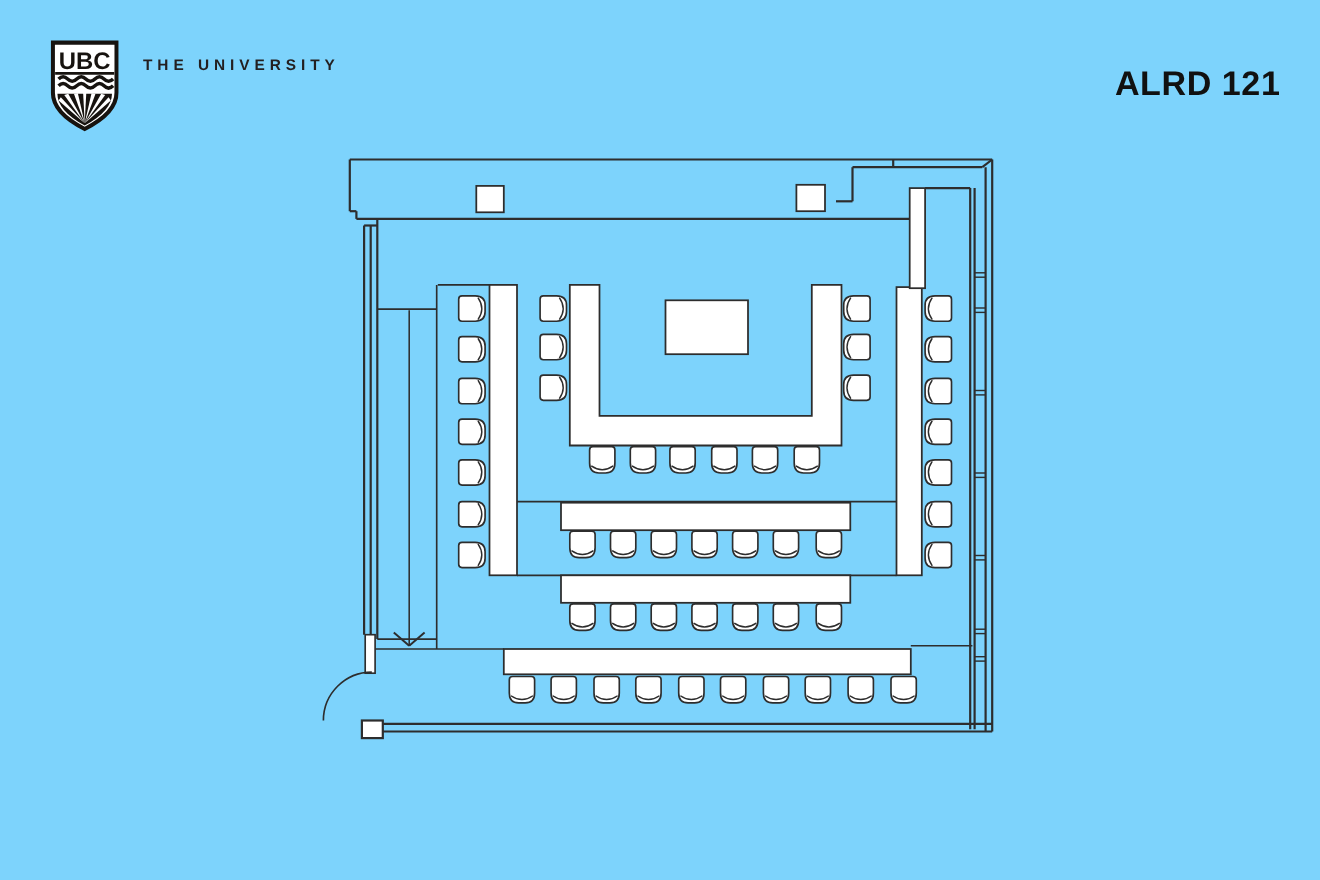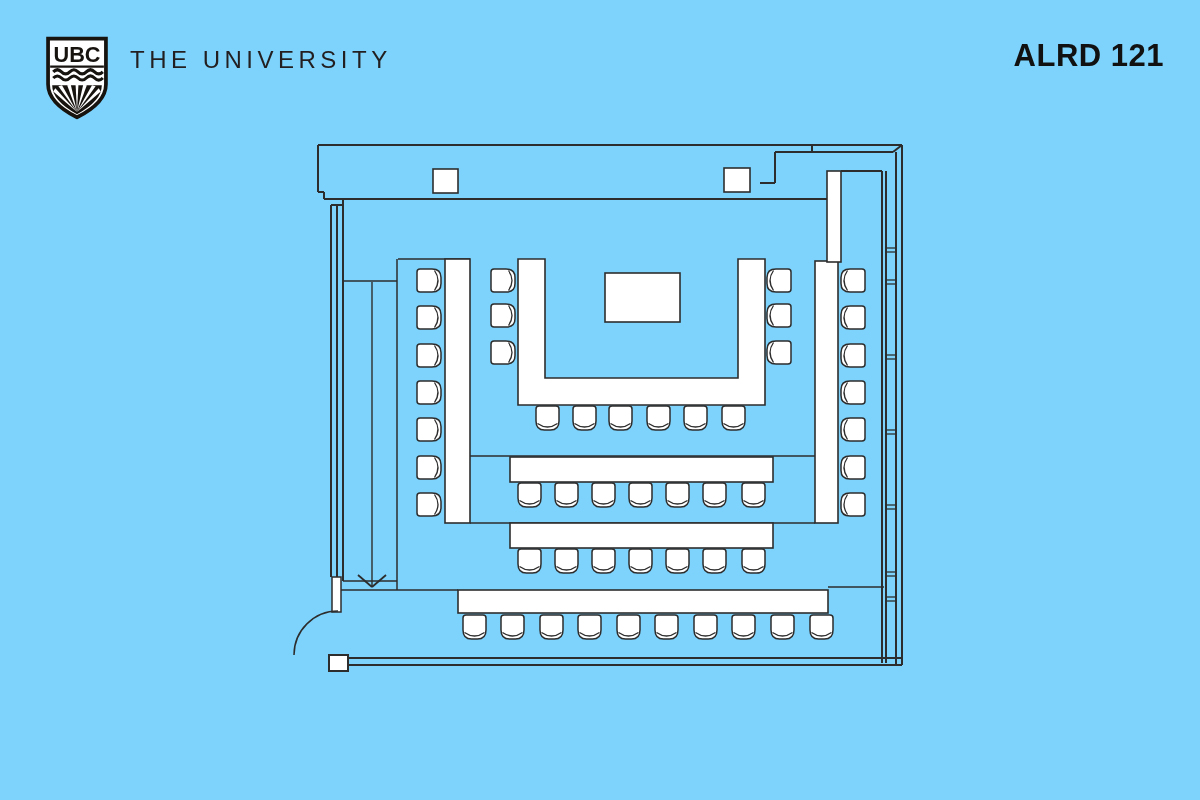--- a/index.html
+++ b/index.html
@@ -1,22 +1,22 @@
 <!DOCTYPE html>
 <html><head>
 <meta charset="utf-8">
 <style>
   html,body{margin:0;padding:0;background:#ffffff;}
   .page{position:relative;width:1200px;height:800px;background:#7dd3fc;overflow:hidden;
         font-family:"Liberation Sans", sans-serif;}
   header{position:absolute;left:0;top:0;width:100%;height:130px;}
   .logo{position:absolute;left:46px;top:36px;width:62px;height:84px;}
   .wordmark{position:absolute;left:130px;top:44px;color:#231f20;}
-  .wordmark .wm-line{font-weight:normal;font-size:24px;letter-spacing:4.5px;line-height:31px;white-space:nowrap;}
-  .room{position:absolute;right:36px;top:38px;font-weight:bold;font-size:31px;
+  .wordmark .wm-line{font-weight:bold;font-size:14px;letter-spacing:4.5px;line-height:31px;white-space:nowrap;}
+  .room{position:absolute;right:36px;top:58px;font-weight:bold;font-size:31px;
         color:#111;letter-spacing:0.5px;}
   #plan{position:absolute;left:0;top:0;}
 </style>
 </head>
 <body>
 
 <div class="page">
 
   <header>
     <div class="logo">

